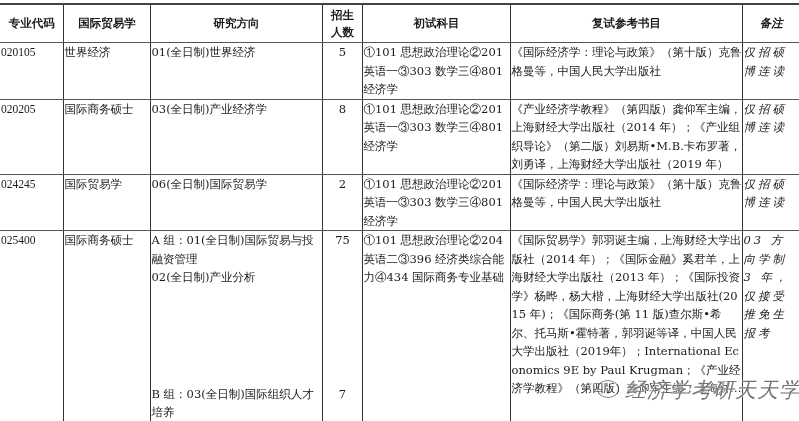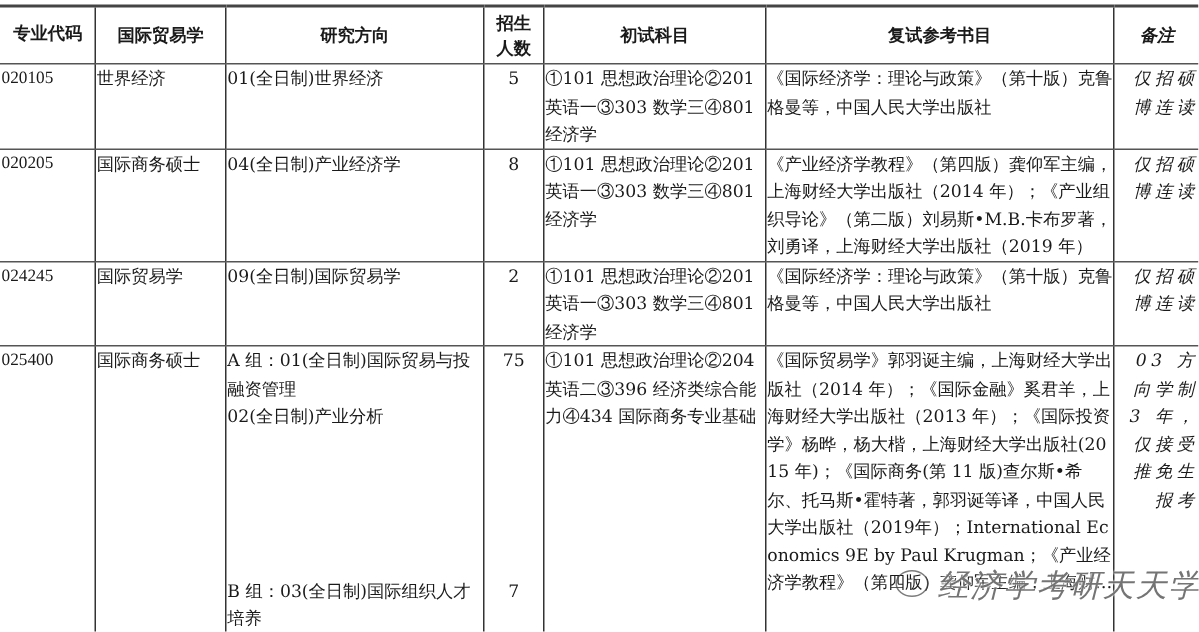--- a/index.html
+++ b/index.html
@@ -42,21 +42,21 @@
       text-align: center;
       vertical-align: middle;
       height: 37px;
       line-height: 17px;
       border-bottom: 1.5px solid #555;
     }
     .tbl td:first-child, .tbl th:first-child { border-left: none; font-family: Liberation Serif, serif; }
     .tbl td:last-child, .tbl th:last-child { border-right: none; font-style: italic; }
     .row td { border-bottom: 1.5px solid #555; }
     .c-num { text-align: center; }
-    .c-note { letter-spacing: 3px; text-align: right; }
+    .c-note { letter-spacing: 3px; }
     .spacer { display: block; height: 98px; }
     .watermark {
       position: absolute;
       left: 597px;
       top: 376px;
       font-family: "DejaVu Sans", "Liberation Sans", sans-serif;
       font-size: 21px;
       font-style: italic;
       color: rgba(70,70,70,0.75);
       letter-spacing: 1px;
@@ -107,31 +107,31 @@
     <td>01(全日制)世界经济</td>
     <td class="c-num">5</td>
     <td>①101 思想政治理论②201英语一③303 数学三④801经济学</td>
     <td>《国际经济学：理论与政策》（第十版）克鲁格曼等，中国人民大学出版社</td>
     <td class="c-note">仅招硕博连读</td>
   </tr>
 
   <tr class="row" style="height:75px">
     <td>020205</td>
     <td>国际商务硕士</td>
-    <td>04(全日制)产业经济学</td>
+    <td>03(全日制)产业经济学</td>
     <td class="c-num">8</td>
     <td>①101 思想政治理论②201英语一③303 数学三④801经济学</td>
     <td>《产业经济学教程》（第四版）龚仰军主编，上海财经大学出版社（2014 年）；《产业组织导论》（第二版）刘易斯•M.B.卡布罗著，刘勇译，上海财经大学出版社（2019 年）</td>
     <td class="c-note">仅招硕博连读</td>
   </tr>
 
   <tr class="row" style="height:53px">
     <td>024245</td>
     <td>国际贸易学</td>
-    <td>09(全日制)国际贸易学</td>
+    <td>06(全日制)国际贸易学</td>
     <td class="c-num">2</td>
     <td>①101 思想政治理论②201英语一③303 数学三④801经济学</td>
     <td>《国际经济学：理论与政策》（第十版）克鲁格曼等，中国人民大学出版社</td>
     <td class="c-note">仅招硕博连读</td>
   </tr>
 
   <tr style="height:191px">
     <td>025400</td>
     <td>国际商务硕士</td>
     <td>

